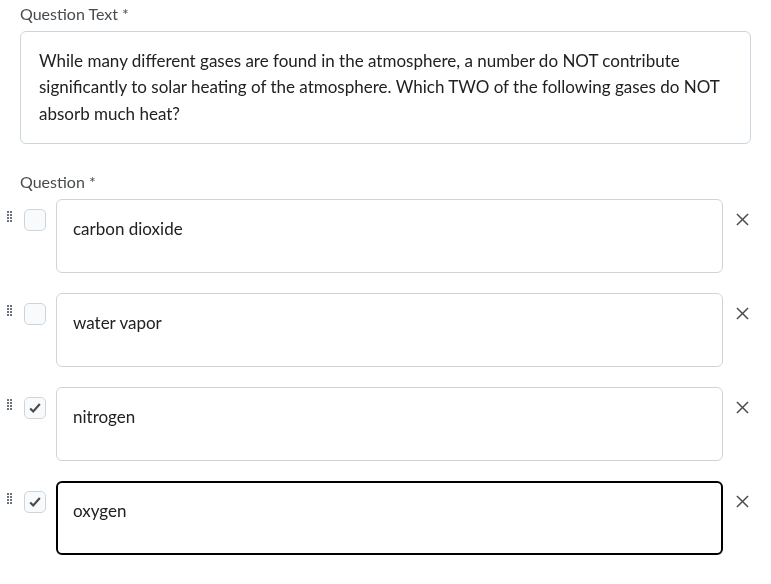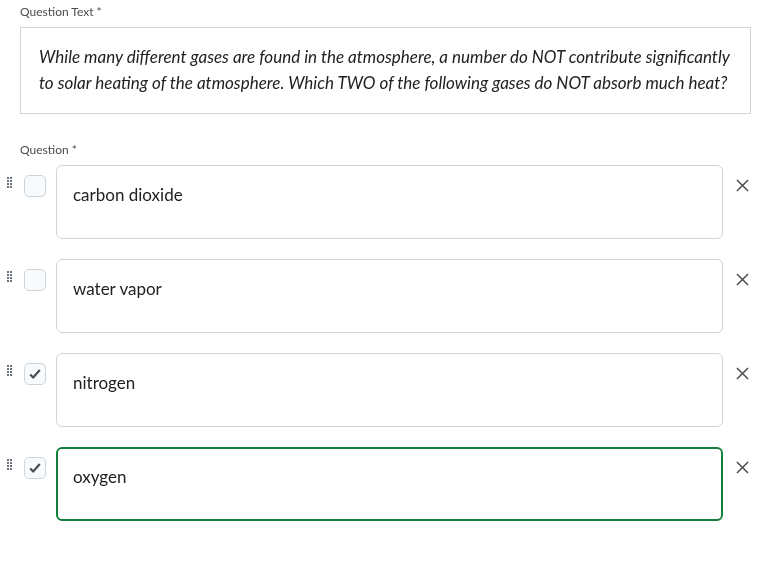--- a/index.html
+++ b/index.html
@@ -5,35 +5,34 @@
   * { box-sizing: border-box; }
   body {
     margin: 0;
     padding: 4px 20px 20px 20px;
     font-family: "Lato", "Helvetica Neue", Arial, sans-serif;
     color: #202122;
     background: #fff;
     width: 771px;
   }
   .field-label {
-    font-size: 12px;
+    font-size: 16px;
     color: #494c4e;
     margin: 0 0 8px 0;
     font-weight: 400;
   }
   .required-star { color: #494c4e; }
   .question-text-box {
     border: 1px solid #cdd5dc;
-    border-radius: 0;
+    border-radius: 6px;
     padding: 16px 18px;
     font-size: 17px;
     line-height: 1.55;
     color: #202122;
     margin-bottom: 28px;
-    font-style: italic;
   }
   .answers-block { margin-left: -16px; }
   .answer-row {
     display: flex;
     align-items: flex-start;
     gap: 10px;
     margin-bottom: 20px;
   }
   .drag-handle {
     width: 10px;
@@ -73,21 +72,21 @@
     border-radius: 6px;
     padding: 18px 16px 32px 16px;
     font-size: 17px;
     color: #202122;
     outline: none;
     font-family: inherit;
     line-height: 1.3;
     min-height: 72px;
   }
   .answer-input.focused {
-    border: 2px solid #15803d;
+    border: 2px solid #000000;
     padding: 17px 6px 31px 15px;
   }
   .remove-btn {
     width: 18px;
     padding-top: 14px;
     color: #494c4e;
     cursor: pointer;
     flex-shrink: 0;
     display: flex;
     justify-content: center;

